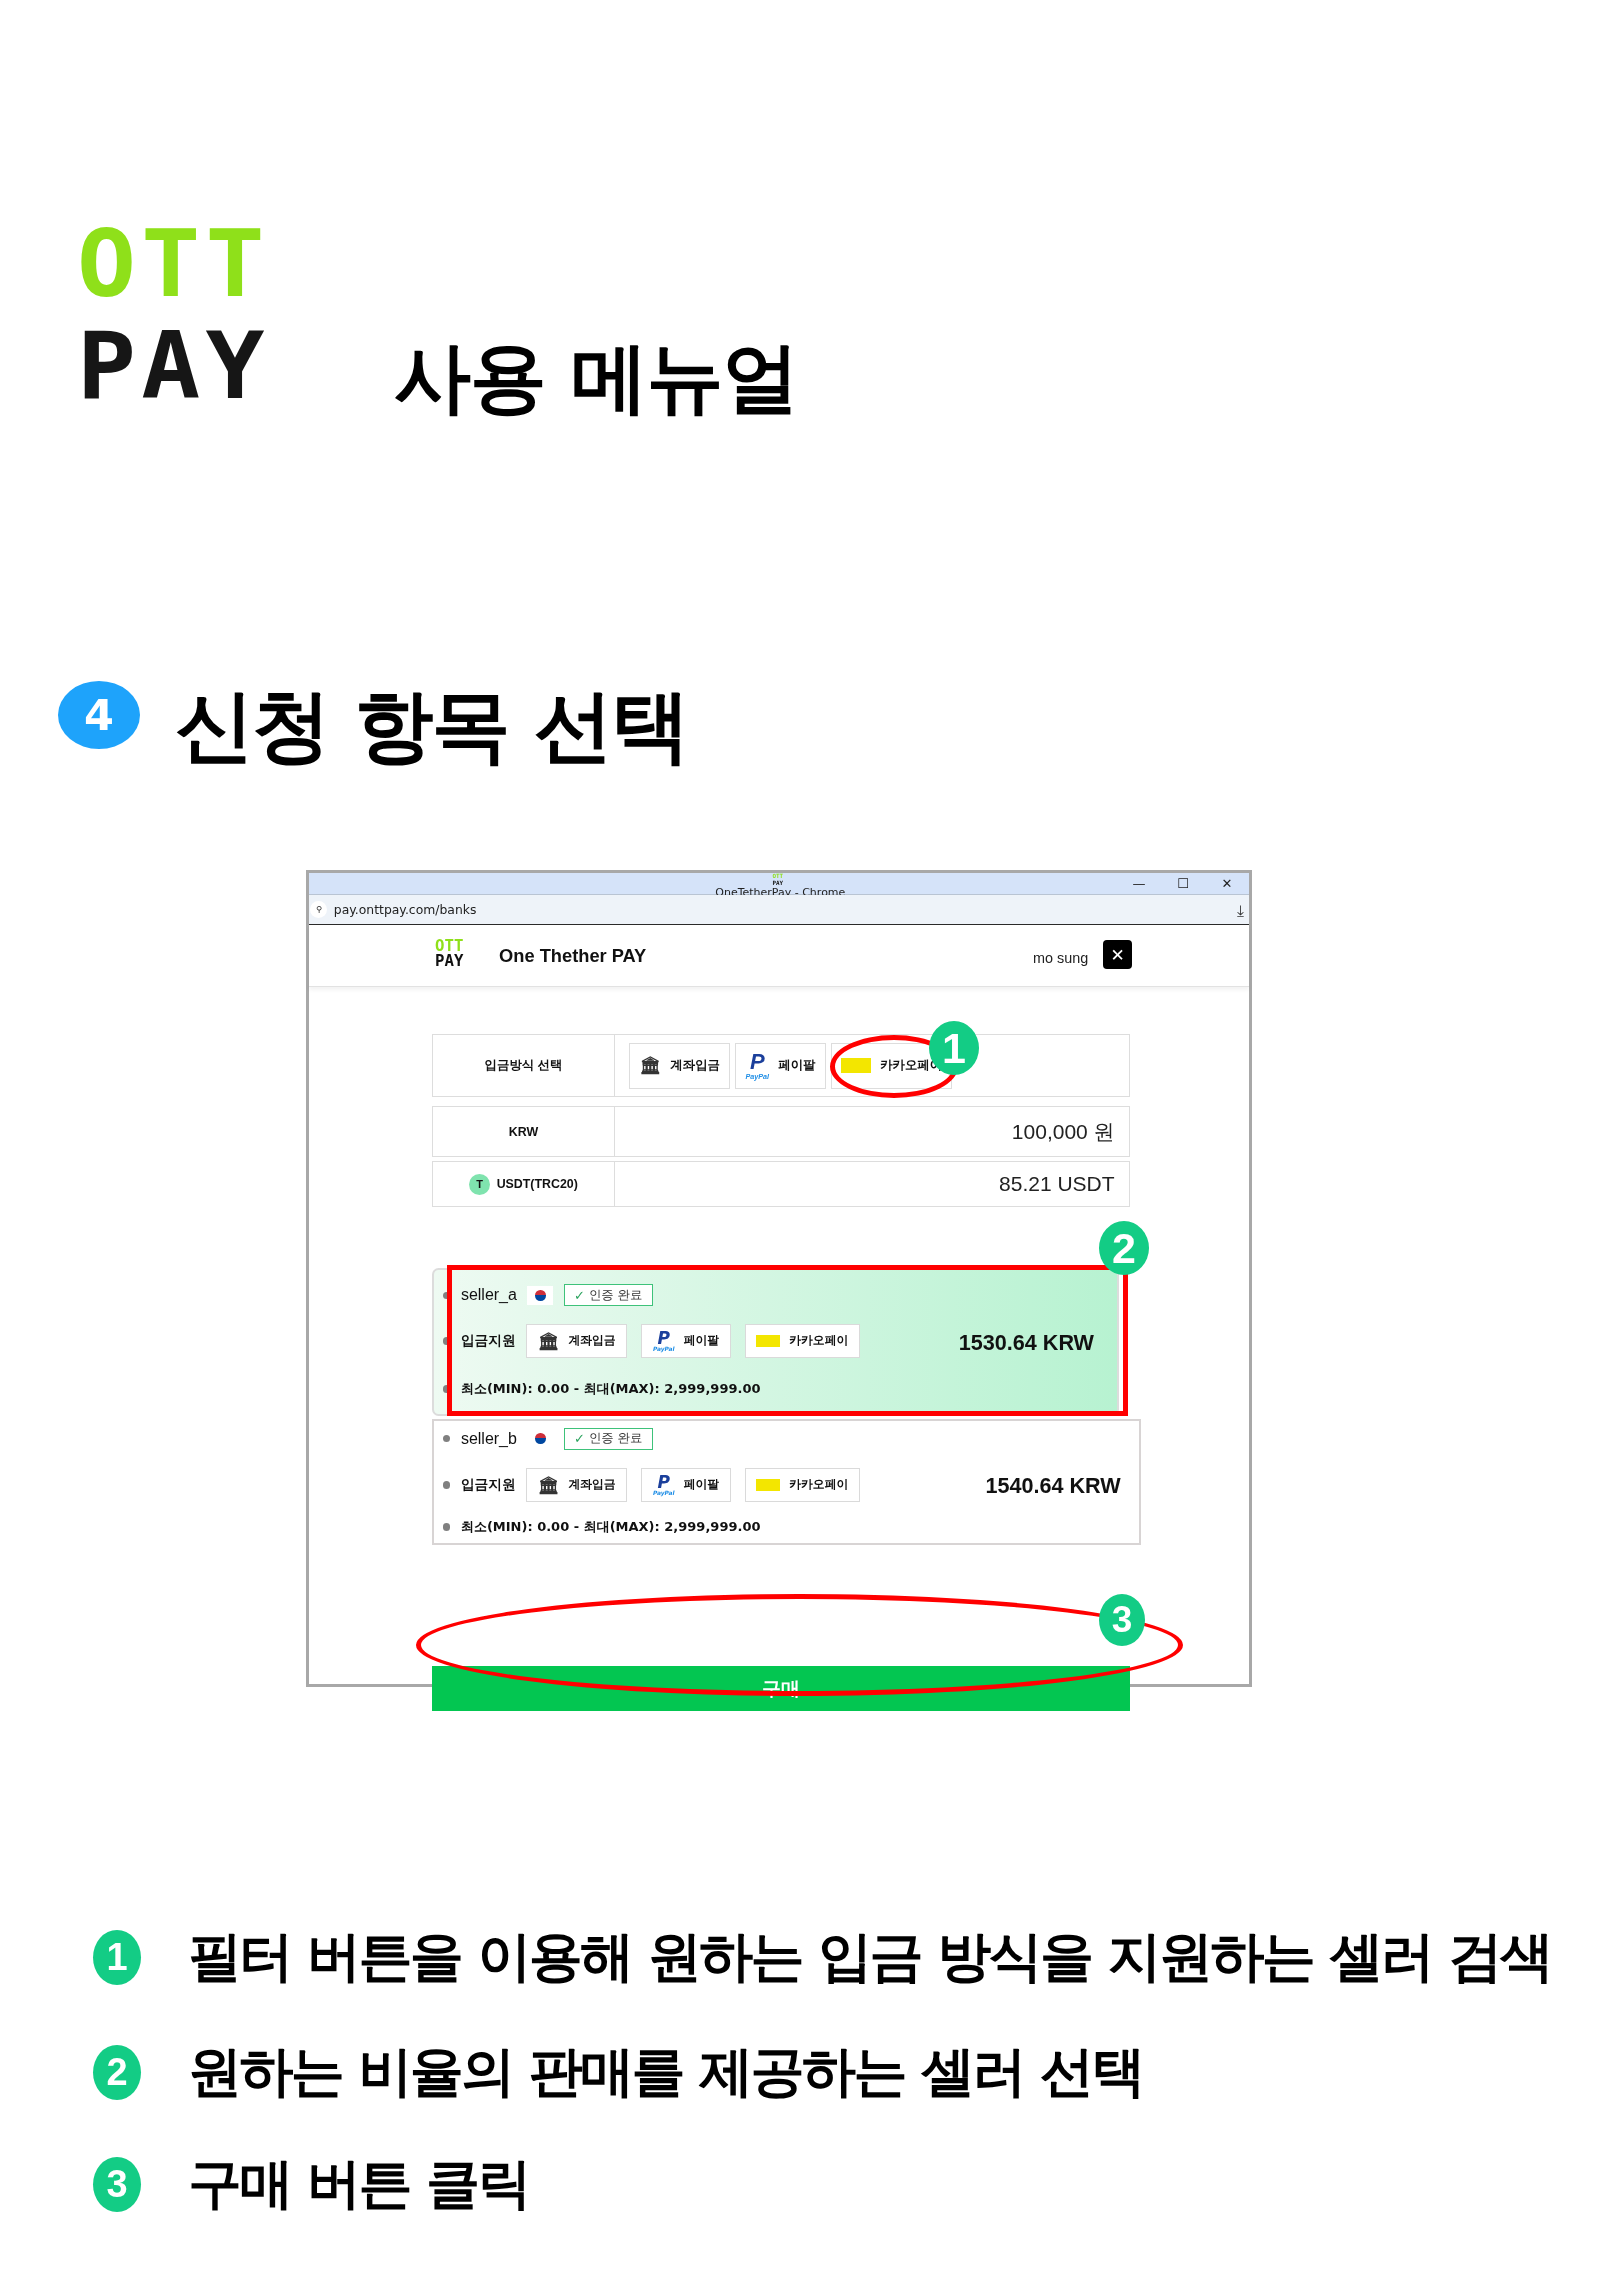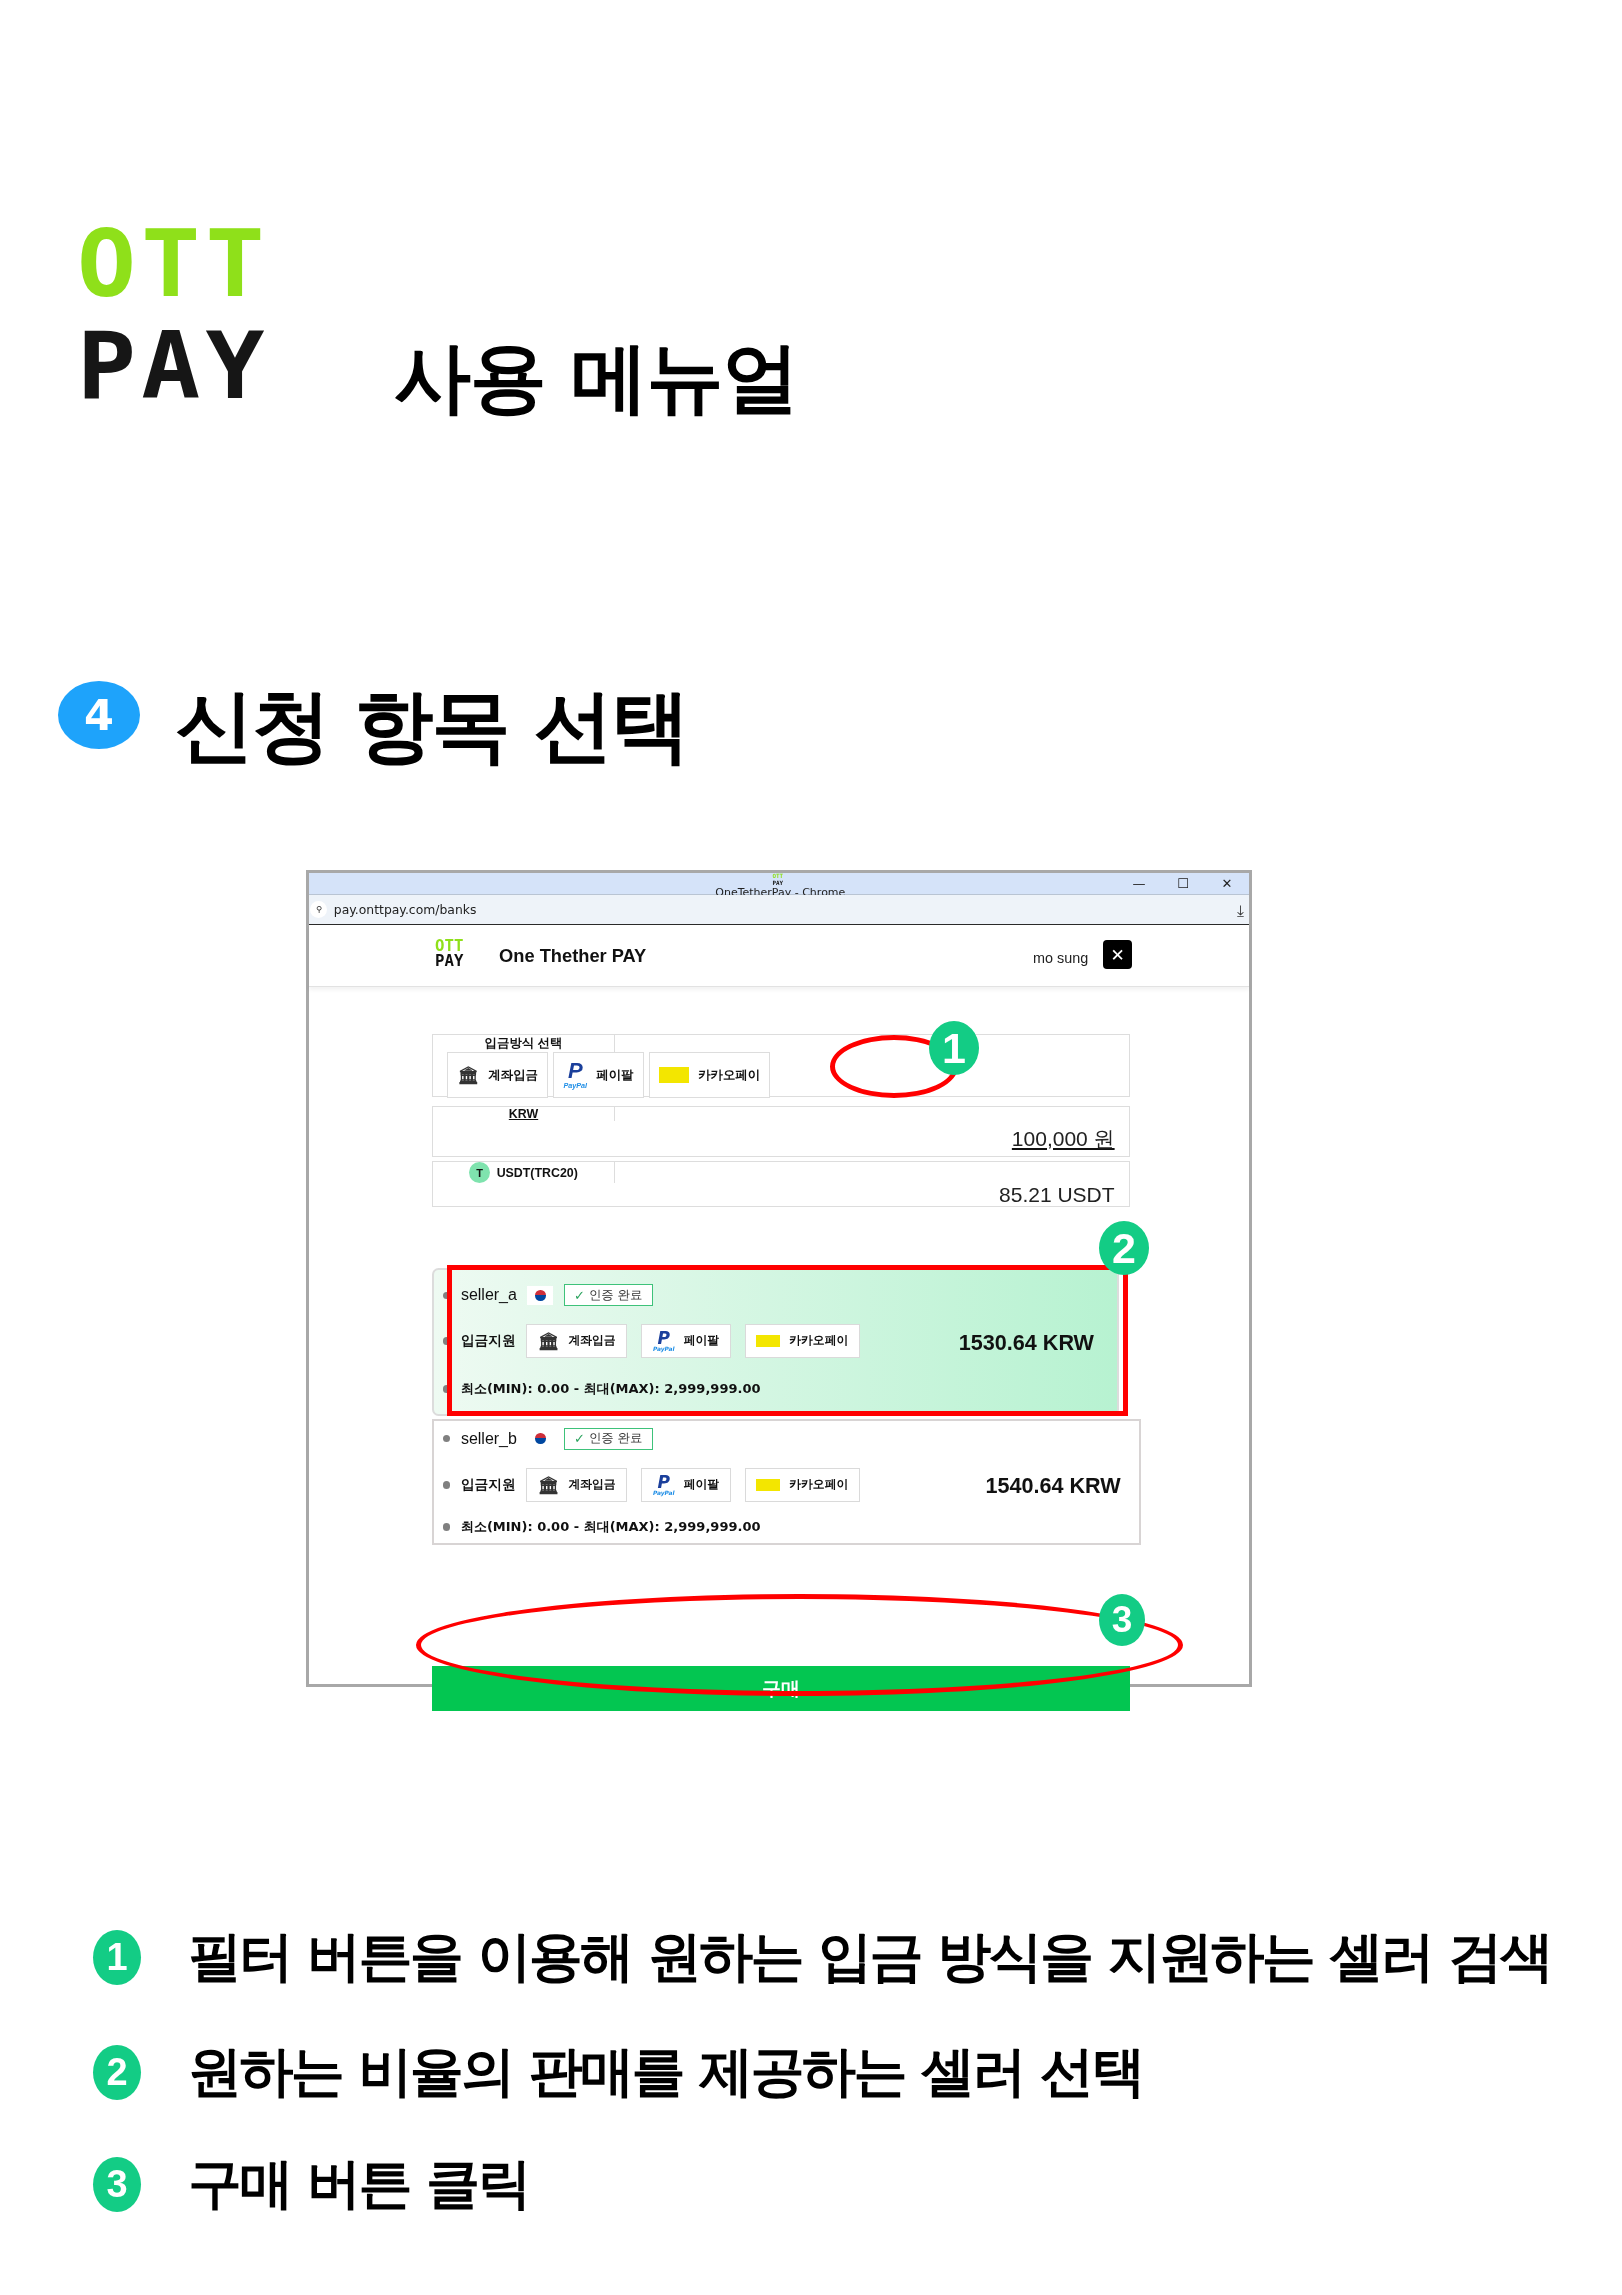--- a/index.html
+++ b/index.html
@@ -66,21 +66,20 @@
   .logout-btn {
     position: absolute; left: 794px; top: 15px; width: 29.4px; height: 29.4px;
     background: #000; border-radius: 3.9px; color: #fff; font-size: 17px; font-weight: 900;
     display: flex; align-items: center; justify-content: center;
   }
 
   
   .frow {
     position: absolute; left: 123px; width: 698px; border: 1.3px solid #dddddd; background: #fff;
     display: flex;
-    flex-direction: column;
   }
   .flabel {
     width: 182px; border-right: 1.3px solid #dddddd; display: flex; align-items: center; justify-content: center;
     font-size: 12.4px; font-weight: 700; color: #111; font-family: "Liberation Sans", sans-serif;
   }
   .fvalue { flex: 1; display: flex; align-items: center; justify-content: flex-end; padding-right: 14.4px; font-size: 21px; color: #222; font-family: "Liberation Sans", sans-serif; }
   .fvalue.left { justify-content: flex-start; padding-left: 14.4px; gap: 6.5px; }
   .paybtn {
     height: 46px; border: 1.3px solid #dddddd; background: #fff; display: flex; align-items: center; gap: 9.2px;
     padding: 0 9.2px; font-size: 12.4px; font-weight: 700; color: #111;
@@ -201,21 +200,21 @@
           </span>
           <span>페이팔</span>
         </div>
         <div class="paybtn">
           <span class="kakao-icon"></span>
           <span>카카오페이</span>
         </div>
       </div>
     </div>
 
-    <div class="frow" style="top:181px; height:51px;text-decoration:underline;">
+    <div class="frow" style="top:181px; height:51px;">
       <div class="flabel">KRW</div>
       <div class="fvalue">100,000 원</div>
     </div>
 
     <div class="frow" style="top:236px; height:46px;">
       <div class="flabel">
         <span class="usdt-icon">T</span>
         <span>USDT(TRC20)</span>
       </div>
       <div class="fvalue">85.21 USDT</div>

